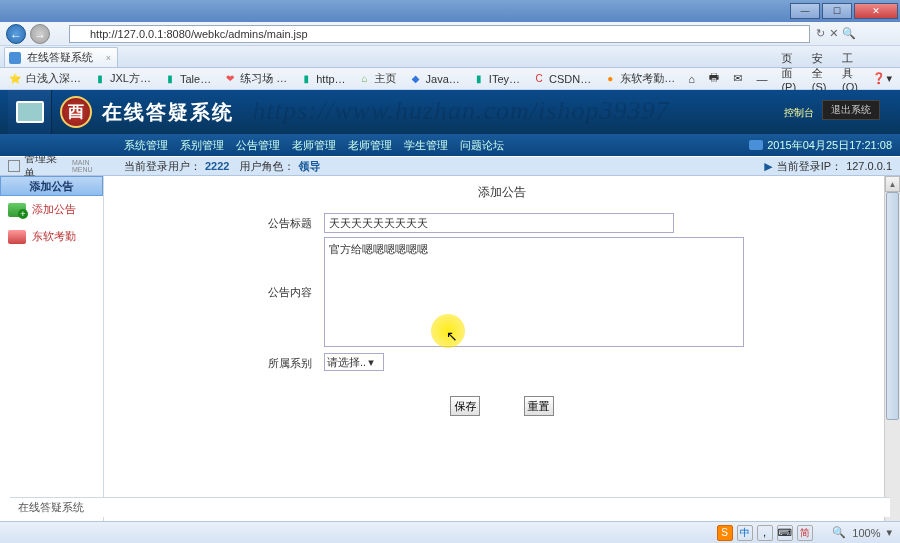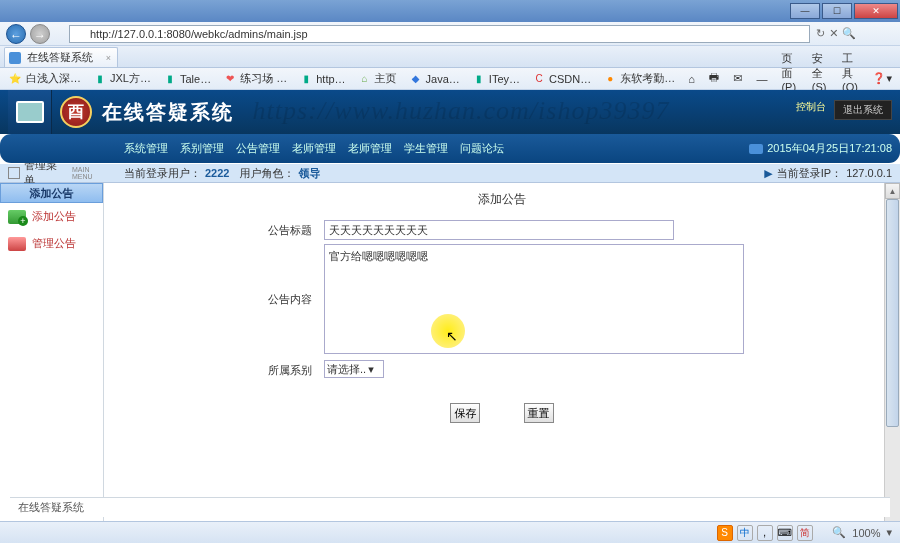--- a/index.html
+++ b/index.html
@@ -36,25 +36,25 @@
 .bmrow .spacer { flex: 1; }
 .bmrow .right { display: flex; align-items: center; gap: 6px; color: #333; }
 .bmrow .right .drop { padding: 0 4px; cursor: pointer; }
 
 
 .apphdr { height: 44px; background: linear-gradient(#0a4a8a,#08365f); display: flex; align-items: center; color: #fff; position: relative; padding-left: 8px; }
 .apphdr .leftblock { width: 44px; height: 44px; background: linear-gradient(#144f8f,#0a3a6a); border-right: 1px solid #0a2a4a; display: flex; align-items: center; justify-content: center; margin-right: 8px; }
 .apphdr .leftblock .lcd { width: 28px; height: 22px; background: #9cc; border: 2px solid #fff; border-radius: 2px; }
 .apphdr .logo { width: 32px; height: 32px; border-radius: 50%; background: radial-gradient(#c0392b,#8b1a1a); border: 2px solid #f5d060; display: flex; align-items: center; justify-content: center; margin-right: 10px; color: #fff; font-size: 16px; font-weight: bold; }
 .apphdr .title { font-size: 20px; font-weight: bold; letter-spacing: 2px; }
-.apphdr .tr { position: absolute; right: 8px; top: 10px; display: flex; gap: 8px; align-items: flex-start; }
+.apphdr .tr { position: absolute; right: 20px; top: 10px; display: flex; gap: 8px; align-items: flex-end; }
 .apphdr .tr .btn { padding: 2px 8px; background: #222; border: 1px solid #444; color: #ccc; font-size: 10px; cursor: pointer; }
 .apphdr .tr .lbl { color: #ff9; font-size: 10px; }
 
-.appnav { height: 29px; background: linear-gradient(#1a5a9a,#0a4580); display: flex; align-items: center; padding-left: 120px; gap: 4px; position: relative; border-radius: 11px; }
+.appnav { height: 22px; background: linear-gradient(#1a5a9a,#0a4580); display: flex; align-items: center; padding-left: 120px; gap: 4px; position: relative; }
 .appnav a { color: #cfe; font-size: 11px; padding: 0 4px; cursor: pointer; }
 .appnav .ts { position: absolute; right: 8px; color: #cfe; font-size: 10px; display: flex; align-items: center; gap: 4px; }
 .appnav .ts .ic { width: 14px; height: 10px; background: #4a90d9; border-radius: 2px; }
 
 
 .wm { position: absolute; left: 0; right: 0; top: 96px; text-align: center; font-size: 26px; color: rgba(0,0,0,0.12); font-style: italic; pointer-events: none; z-index: 50; font-family: Georgia, serif; letter-spacing: 1px; margin-left: 22px; }
 
 
 .infobar { height: 20px; background: #d4e5f7; border-top: 1px solid #fff; border-bottom: 1px solid #b3c6df; display: flex; align-items: center; padding: 0 8px; font-size: 11px; color: #333; }
 .infobar .l { display: flex; align-items: center; gap: 4px; }
@@ -244,21 +244,21 @@
 <div class="body">
   <div class="sidebar">
     <div class="sbactive">添加公告</div>
     <div id="sb-items">
         <div class="sbitem">
           <span class="ico add"></span>
           <span>添加公告</span>
         </div>
         <div class="sbitem">
           <span class="ico mg"></span>
-          <span>管理公告</span>
+          <span>东软考勤</span>
         </div>
       </div>
   </div>
   <div class="main">
     <div class="mtitle">添加公告</div>
     <div class="frow">
       <div class="flabel">公告标题</div>
       <div class="fctrl"><input type="text" value="天天天天天天天天天" style=""></div>
     </div>
     <div class="frow">

